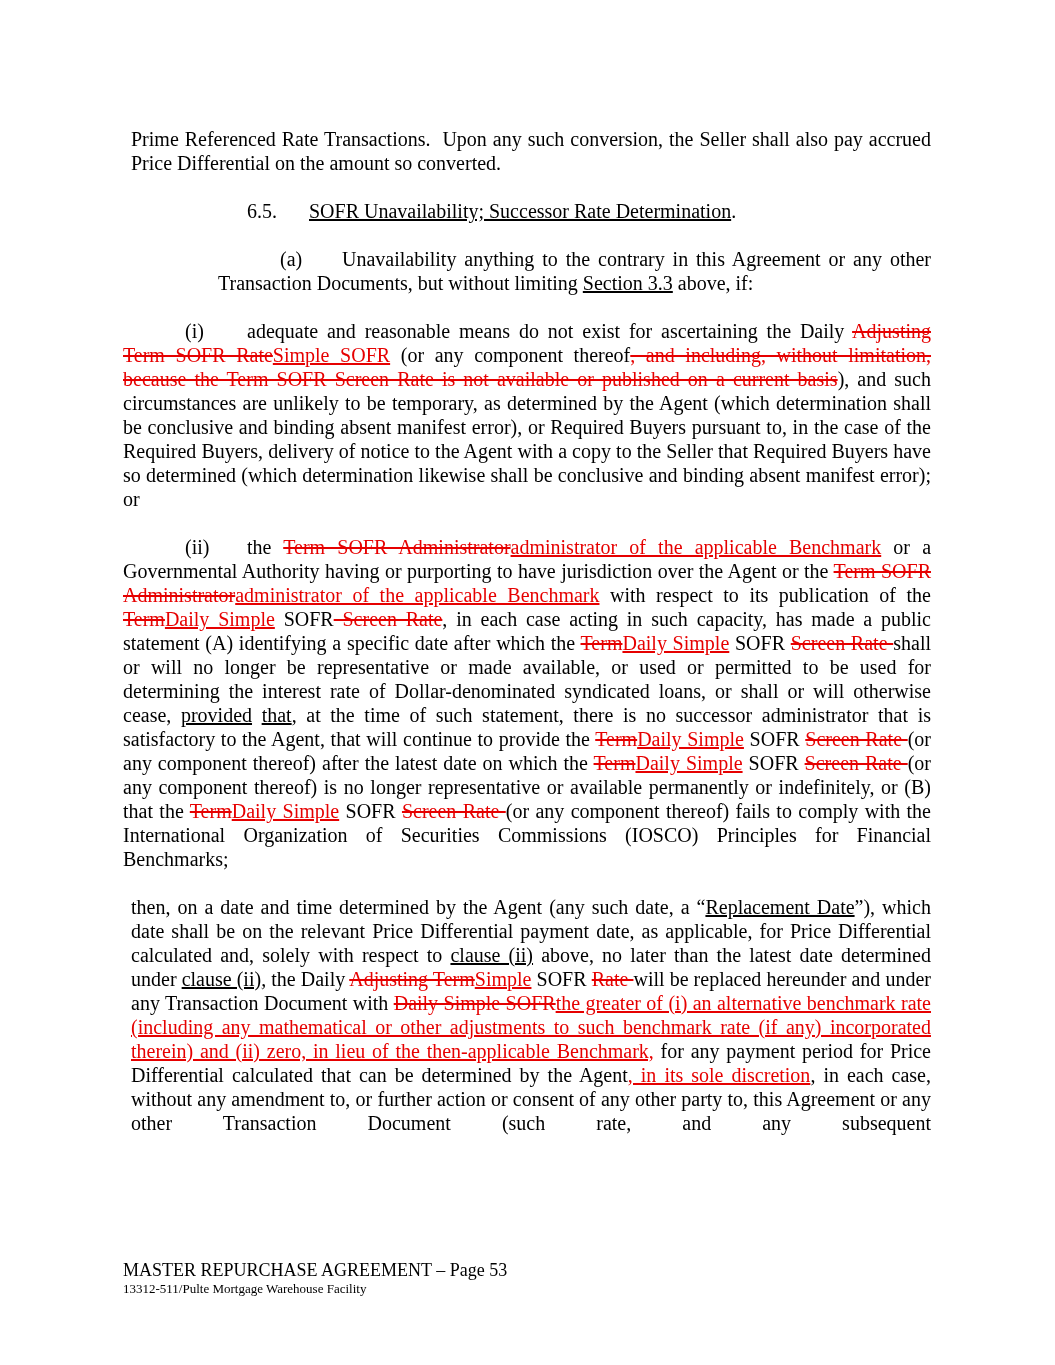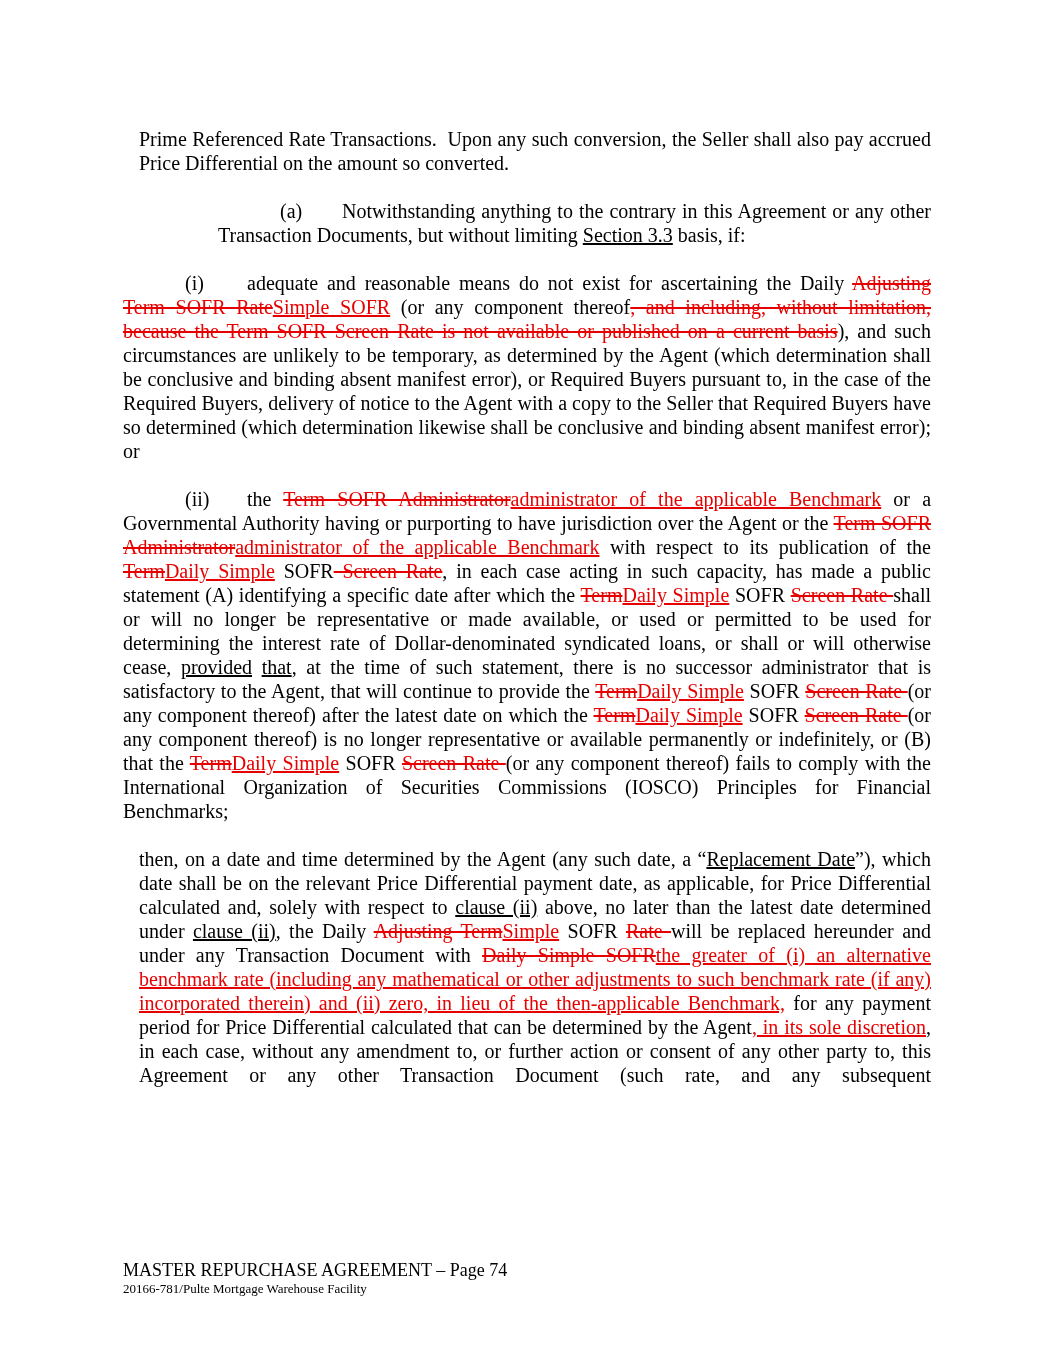--- a/index.html
+++ b/index.html
@@ -17,21 +17,21 @@
   .doc {
     position: absolute;
     left: 123px;
     top: 127px;
     width: 808px;
     font-size: 20px;
     line-height: 24px;
     text-align: justify;
   }
   .para { margin: 0 0 24px 0; }
-  .p-body { margin-left: 16px; }
+  .p-body { margin-left: 8px; }
   .p-heading { text-indent: 124px; }
   .p-sub1 { margin-left: 95px; text-indent: 62px; }
   .p-sub2 { text-indent: 62px; }
   .p-just-last { text-align-last: justify; }
   .pnum { display: inline-block; min-width: 62px; text-indent: 0; }
   .run-n { color: #000000; }
   .run-del { color: var(--redline, #e60000); text-decoration: line-through; }
   .run-ins { color: var(--redline, #e60000); text-decoration: underline; }
   .run-u { color: #000000; text-decoration: underline; }
   .footer {
@@ -43,22 +43,23 @@
   }
   .footer-line1 { font-size: 18px; line-height: 22px; }
   .footer-line2 { font-size: 13px; line-height: 16px; }
 </style>
 </head>
 <body>
 
 <div class="sheet">
   <div class="doc">
       <div class="para p-body"><span class="run-n">Prime Referenced Rate Transactions.&nbsp; Upon any such conversion, the Seller shall also pay accrued Price Differential on the amount so converted.</span></div>
-      <div class="para p-sub1"><span class="pnum">(a)</span><span class="run-n">Notwithstanding anything to the contrary in this Agreement or any other Transaction Documents, but without limiting </span><span class="run-u">Section 3.3</span><span class="run-n"> basis, if:</span></div>
+      <div class="para p-heading"><span class="pnum">6.5.</span><span class="run-u">SOFR Unavailability; Successor Rate Determination</span><span class="run-n">.</span></div>
+      <div class="para p-sub1"><span class="pnum">(a)</span><span class="run-n">Unavailability anything to the contrary in this Agreement or any other Transaction Documents, but without limiting </span><span class="run-u">Section 3.3</span><span class="run-n"> above, if:</span></div>
       <div class="para p-sub2"><span class="pnum">(i)</span><span class="run-n">adequate and reasonable means do not exist for ascertaining the Daily </span><span class="run-del">Adjusting Term SOFR Rate</span><span class="run-ins">Simple SOFR</span><span class="run-n"> (or any component thereof</span><span class="run-del">, and including, without limitation, because the Term SOFR Screen Rate is not available or published on a current basis</span><span class="run-n">), and such circumstances are unlikely to be temporary, as determined by the Agent (which determination shall be conclusive and binding absent manifest error), or Required Buyers pursuant to, in the case of the Required Buyers, delivery of notice to the Agent with a copy to the Seller that Required Buyers have so determined (which determination likewise shall be conclusive and binding absent manifest error); or</span></div>
       <div class="para p-sub2"><span class="pnum">(ii)</span><span class="run-n">the </span><span class="run-del">Term SOFR Administrator</span><span class="run-ins">administrator of the applicable Benchmark</span><span class="run-n"> or a Governmental Authority having or purporting to have jurisdiction over the Agent or the </span><span class="run-del">Term SOFR Administrator</span><span class="run-ins">administrator of the applicable Benchmark</span><span class="run-n"> with respect to its publication of the </span><span class="run-del">Term</span><span class="run-ins">Daily Simple</span><span class="run-n"> SOFR</span><span class="run-del"> Screen Rate</span><span class="run-n">, in each case acting in such capacity, has made a public statement (A) identifying a specific date after which the </span><span class="run-del">Term</span><span class="run-ins">Daily Simple</span><span class="run-n"> SOFR </span><span class="run-del">Screen Rate </span><span class="run-n">shall or will no longer be representative or made available, or used or permitted to be used for determining the interest rate of Dollar-denominated syndicated loans, or shall or will otherwise cease, </span><span class="run-u">provided</span><span class="run-n"> </span><span class="run-u">that</span><span class="run-n">, at the time of such statement, there is no successor administrator that is satisfactory to the Agent, that will continue to provide the </span><span class="run-del">Term</span><span class="run-ins">Daily Simple</span><span class="run-n"> SOFR </span><span class="run-del">Screen Rate </span><span class="run-n">(or any component thereof) after the latest date on which the </span><span class="run-del">Term</span><span class="run-ins">Daily Simple</span><span class="run-n"> SOFR </span><span class="run-del">Screen Rate </span><span class="run-n">(or any component thereof) is no longer representative or available permanently or indefinitely, or (B) that the </span><span class="run-del">Term</span><span class="run-ins">Daily Simple</span><span class="run-n"> SOFR </span><span class="run-del">Screen Rate </span><span class="run-n">(or any component thereof) fails to comply with the International Organization of Securities Commissions (IOSCO) Principles for Financial Benchmarks;</span></div>
       <div class="para p-body p-just-last"><span class="run-n">then, on a date and time determined by the Agent (any such date, a “</span><span class="run-u">Replacement Date</span><span class="run-n">”), which date shall be on the relevant Price Differential payment date, as applicable, for Price Differential calculated and, solely with respect to </span><span class="run-u">clause (ii)</span><span class="run-n"> above, no later than the latest date determined under </span><span class="run-u">clause (ii)</span><span class="run-n">, the Daily </span><span class="run-del">Adjusting Term</span><span class="run-ins">Simple</span><span class="run-n"> SOFR </span><span class="run-del">Rate </span><span class="run-n">will be replaced hereunder and under any Transaction Document with </span><span class="run-del">Daily Simple SOFR</span><span class="run-ins">the greater of (i) an alternative benchmark rate (including any mathematical or other adjustments to such benchmark rate (if any) incorporated therein) and (ii) zero, in lieu of the then-applicable Benchmark,</span><span class="run-n"> for any payment period for Price Differential calculated that can be determined by the Agent</span><span class="run-ins">, in its sole discretion</span><span class="run-n">, in each case, without any amendment to, or further action or consent of any other party to, this Agreement or any other Transaction Document (such rate, and any subsequent</span></div>
     </div>
   <div class="footer">
-    <div class="footer-line1">MASTER REPURCHASE AGREEMENT – Page 74</div>
-    <div class="footer-line2">20166-781/Pulte Mortgage Warehouse Facility</div>
+    <div class="footer-line1">MASTER REPURCHASE AGREEMENT – Page 53</div>
+    <div class="footer-line2">13312-511/Pulte Mortgage Warehouse Facility</div>
   </div>
 </div>
 
 </body></html>

